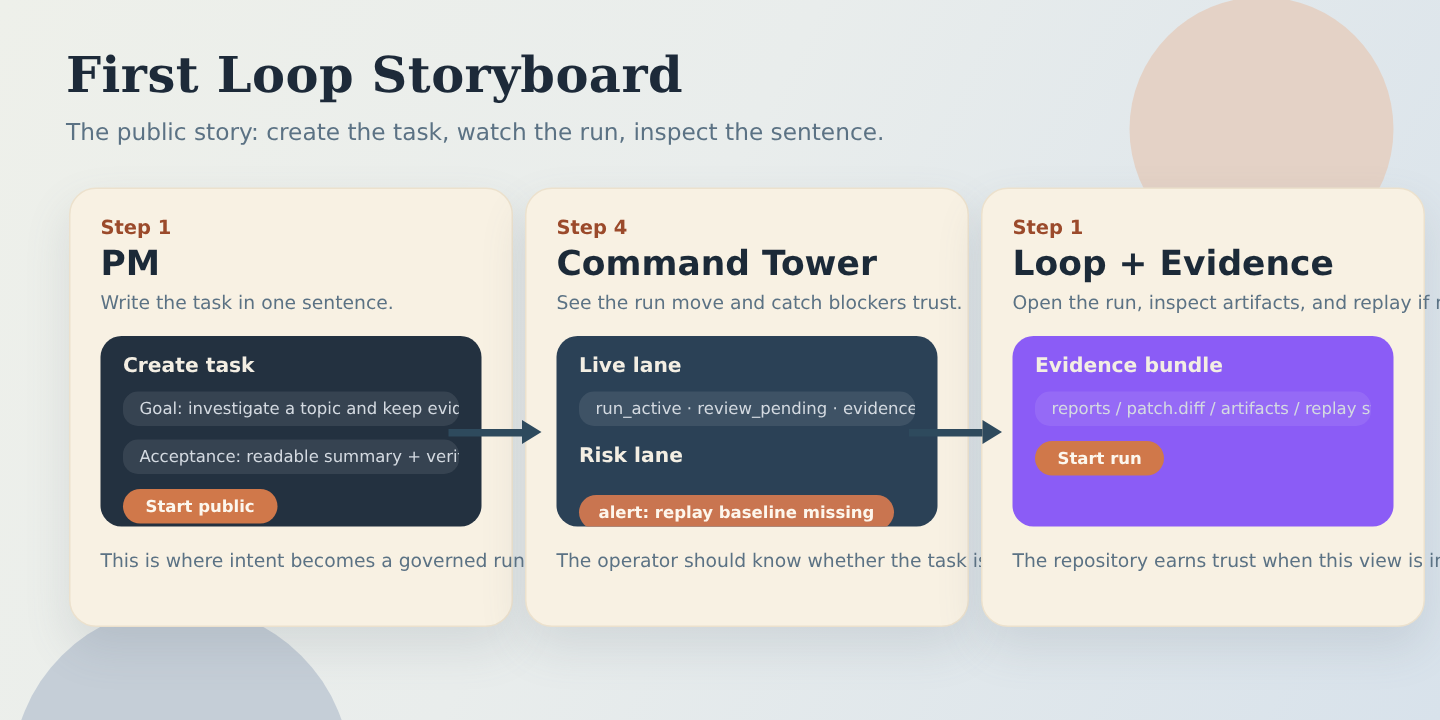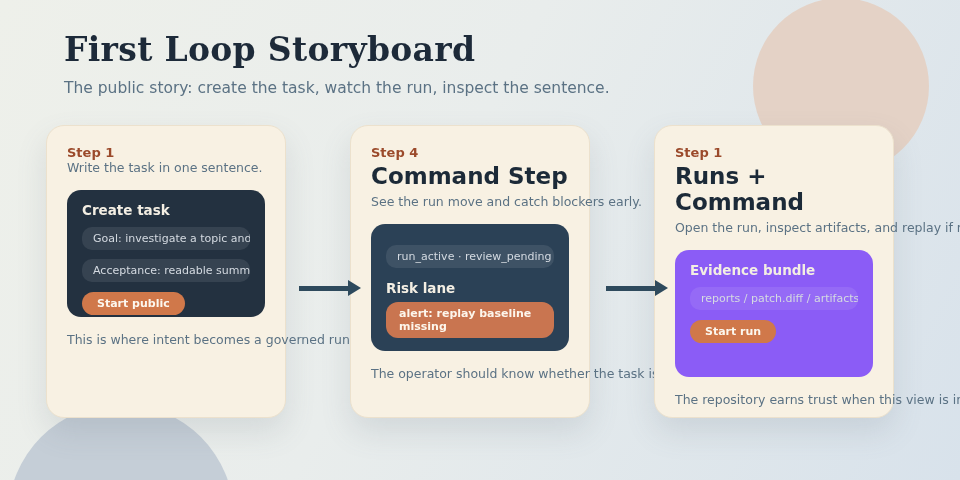--- a/index.html
+++ b/index.html
@@ -5,29 +5,29 @@
   html, body { margin:0; padding:0; }
   body {
     width:960px; height:480px; position:relative; overflow:hidden;
     font-family:"DejaVu Sans", "Liberation Sans", sans-serif;
     background:linear-gradient(118deg, #eef0ea 0%, #e9edec 45%, #d8e2eb 100%);
   }
   .circle { position:absolute; border-radius:50%; z-index:0; }
   #circle-tan  { left:753px; top:-2px;  width:176px; height:176px; background:#e4d2c6; }
   #circle-blue { left:8px;   top:404px; width:226px; height:226px; background:#c5ced7; }
 
-  .header { position:absolute; left:64px; top:30px; z-index:2; }
+  .header { position:absolute; left:44px; top:30px; z-index:2; }
   .page-title {
     margin:0; font-family:"DejaVu Serif", "Liberation Serif", serif;
     font-weight:bold; font-size:33px; color:#1d2a39; letter-spacing:0.3px;
   }
   .page-subtitle { margin:10px 0 0 0; font-size:15.5px; color:#5b7284; }
 
   .card {
-    position:absolute; top:125px; width:240px; height:293px; box-sizing:border-box;
+    position:absolute; top:125px; width:296px; height:293px; box-sizing:border-box;
     background:#f8f1e3; border:1px solid #ece1cd; border-radius:18px;
     padding:19px 20px; z-index:2;
     box-shadow:0 14px 30px rgba(100,110,122,0.16);
   }
   #card-1 { left:46px; } #card-2 { left:350px; } #card-3 { left:654px; }
 
   .step-label { font-size:13px; font-weight:bold; color:#9b4a2b; }
   .card-title { margin:3px 0 5px 0; font-size:23px; font-weight:bold; color:#1c2a38; }
   .card-sub   { font-size:12.5px; color:#5b7284; white-space:nowrap; }
 
@@ -39,21 +39,21 @@
   .panel-2 { background:#2b4156; }
   .panel-3 { background:#8b5cf6; }
   .panel-title, .panel-subtitle { font-size:13.5px; font-weight:bold; color:#f3eee3; }
   .panel-subtitle { margin-top:12px; }
   .pill {
     margin-top:9px; background:rgba(255,255,255,0.09); border-radius:10px;
     padding:5px 11px; font-size:11px; color:#d4dae1;
     white-space:nowrap; overflow:hidden;
   }
   .alert-pill {
-    display:inline-block; margin-top:6px; background:#c97550; border-radius:12px;
+    display:inline-block; margin-top:18px; background:#c97550; border-radius:12px;
     padding:5px 13px; font-size:11px; font-weight:bold; color:#fdf6ec;
   }
   .btn {
     display:block; width:fit-content; margin-top:10px; border:none; cursor:pointer;
     border-radius:12px; padding:5px 15px; font-size:11px; font-weight:bold; color:#fcf7ee;
     font-family:"DejaVu Sans", "Liberation Sans", sans-serif;
   }
   .btn-orange { background:#d0784a; }
   .btn-blue   { background:#3d7da3; }
 
@@ -70,55 +70,57 @@
 <div class="circle" id="circle-tan"></div>
 <div class="circle" id="circle-blue"></div>
 
 <div class="header">
   <h1 class="page-title">First Loop Storyboard</h1>
   <p class="page-subtitle">The public story: create the task, watch the run, inspect the sentence.</p>
 </div>
 
 <div class="card" id="card-1">
   <div class="step-label">Step 1</div>
+  <div class="card-title">PM</div>
   <div class="card-sub">Write the task in one sentence.</div>
   <div class="panel panel-1">
     <div class="panel-title">Create task</div>
     <div class="pill">Goal: investigate a topic and keep evidence</div>
     <div class="pill">Acceptance: readable summary + verifiable sources</div>
     <button class="btn btn-orange">Start public</button>
   </div>
   <div class="caption">This is where intent becomes a governed run.</div>
 </div>
 
 <div class="arrow" id="arrow-1">
   <div class="shaft"></div>
   <div class="head"></div>
 </div>
 
 <div class="card" id="card-2">
   <div class="step-label">Step 4</div>
-  <div class="card-title">Command Step</div>
-  <div class="card-sub">See the run move and catch blockers early.</div>
+  <div class="card-title">Command Tower</div>
+  <div class="card-sub">See the run move and catch blockers trust.</div>
   <div class="panel panel-2">
+    <div class="panel-title">Live lane</div>
     <div class="pill">run_active · review_pending · evidence_waiting</div>
     <div class="panel-subtitle">Risk lane</div>
     <div class="alert-pill">alert: replay baseline missing</div>
   </div>
   <div class="caption">The operator should know whether the task is stuck.</div>
 </div>
 
 <div class="arrow" id="arrow-2">
   <div class="shaft"></div>
   <div class="head"></div>
 </div>
 
 <div class="card" id="card-3">
   <div class="step-label">Step 1</div>
-  <div class="card-title">Runs + Command</div>
+  <div class="card-title">Loop + Evidence</div>
   <div class="card-sub">Open the run, inspect artifacts, and replay if needed.</div>
   <div class="panel panel-3">
     <div class="panel-title">Evidence bundle</div>
     <div class="pill">reports / patch.diff / artifacts / replay state</div>
     <button class="btn btn-orange">Start run</button>
   </div>
   <div class="caption">The repository earns trust when this view is inspectable.</div>
 </div>
 
 </body></html>

